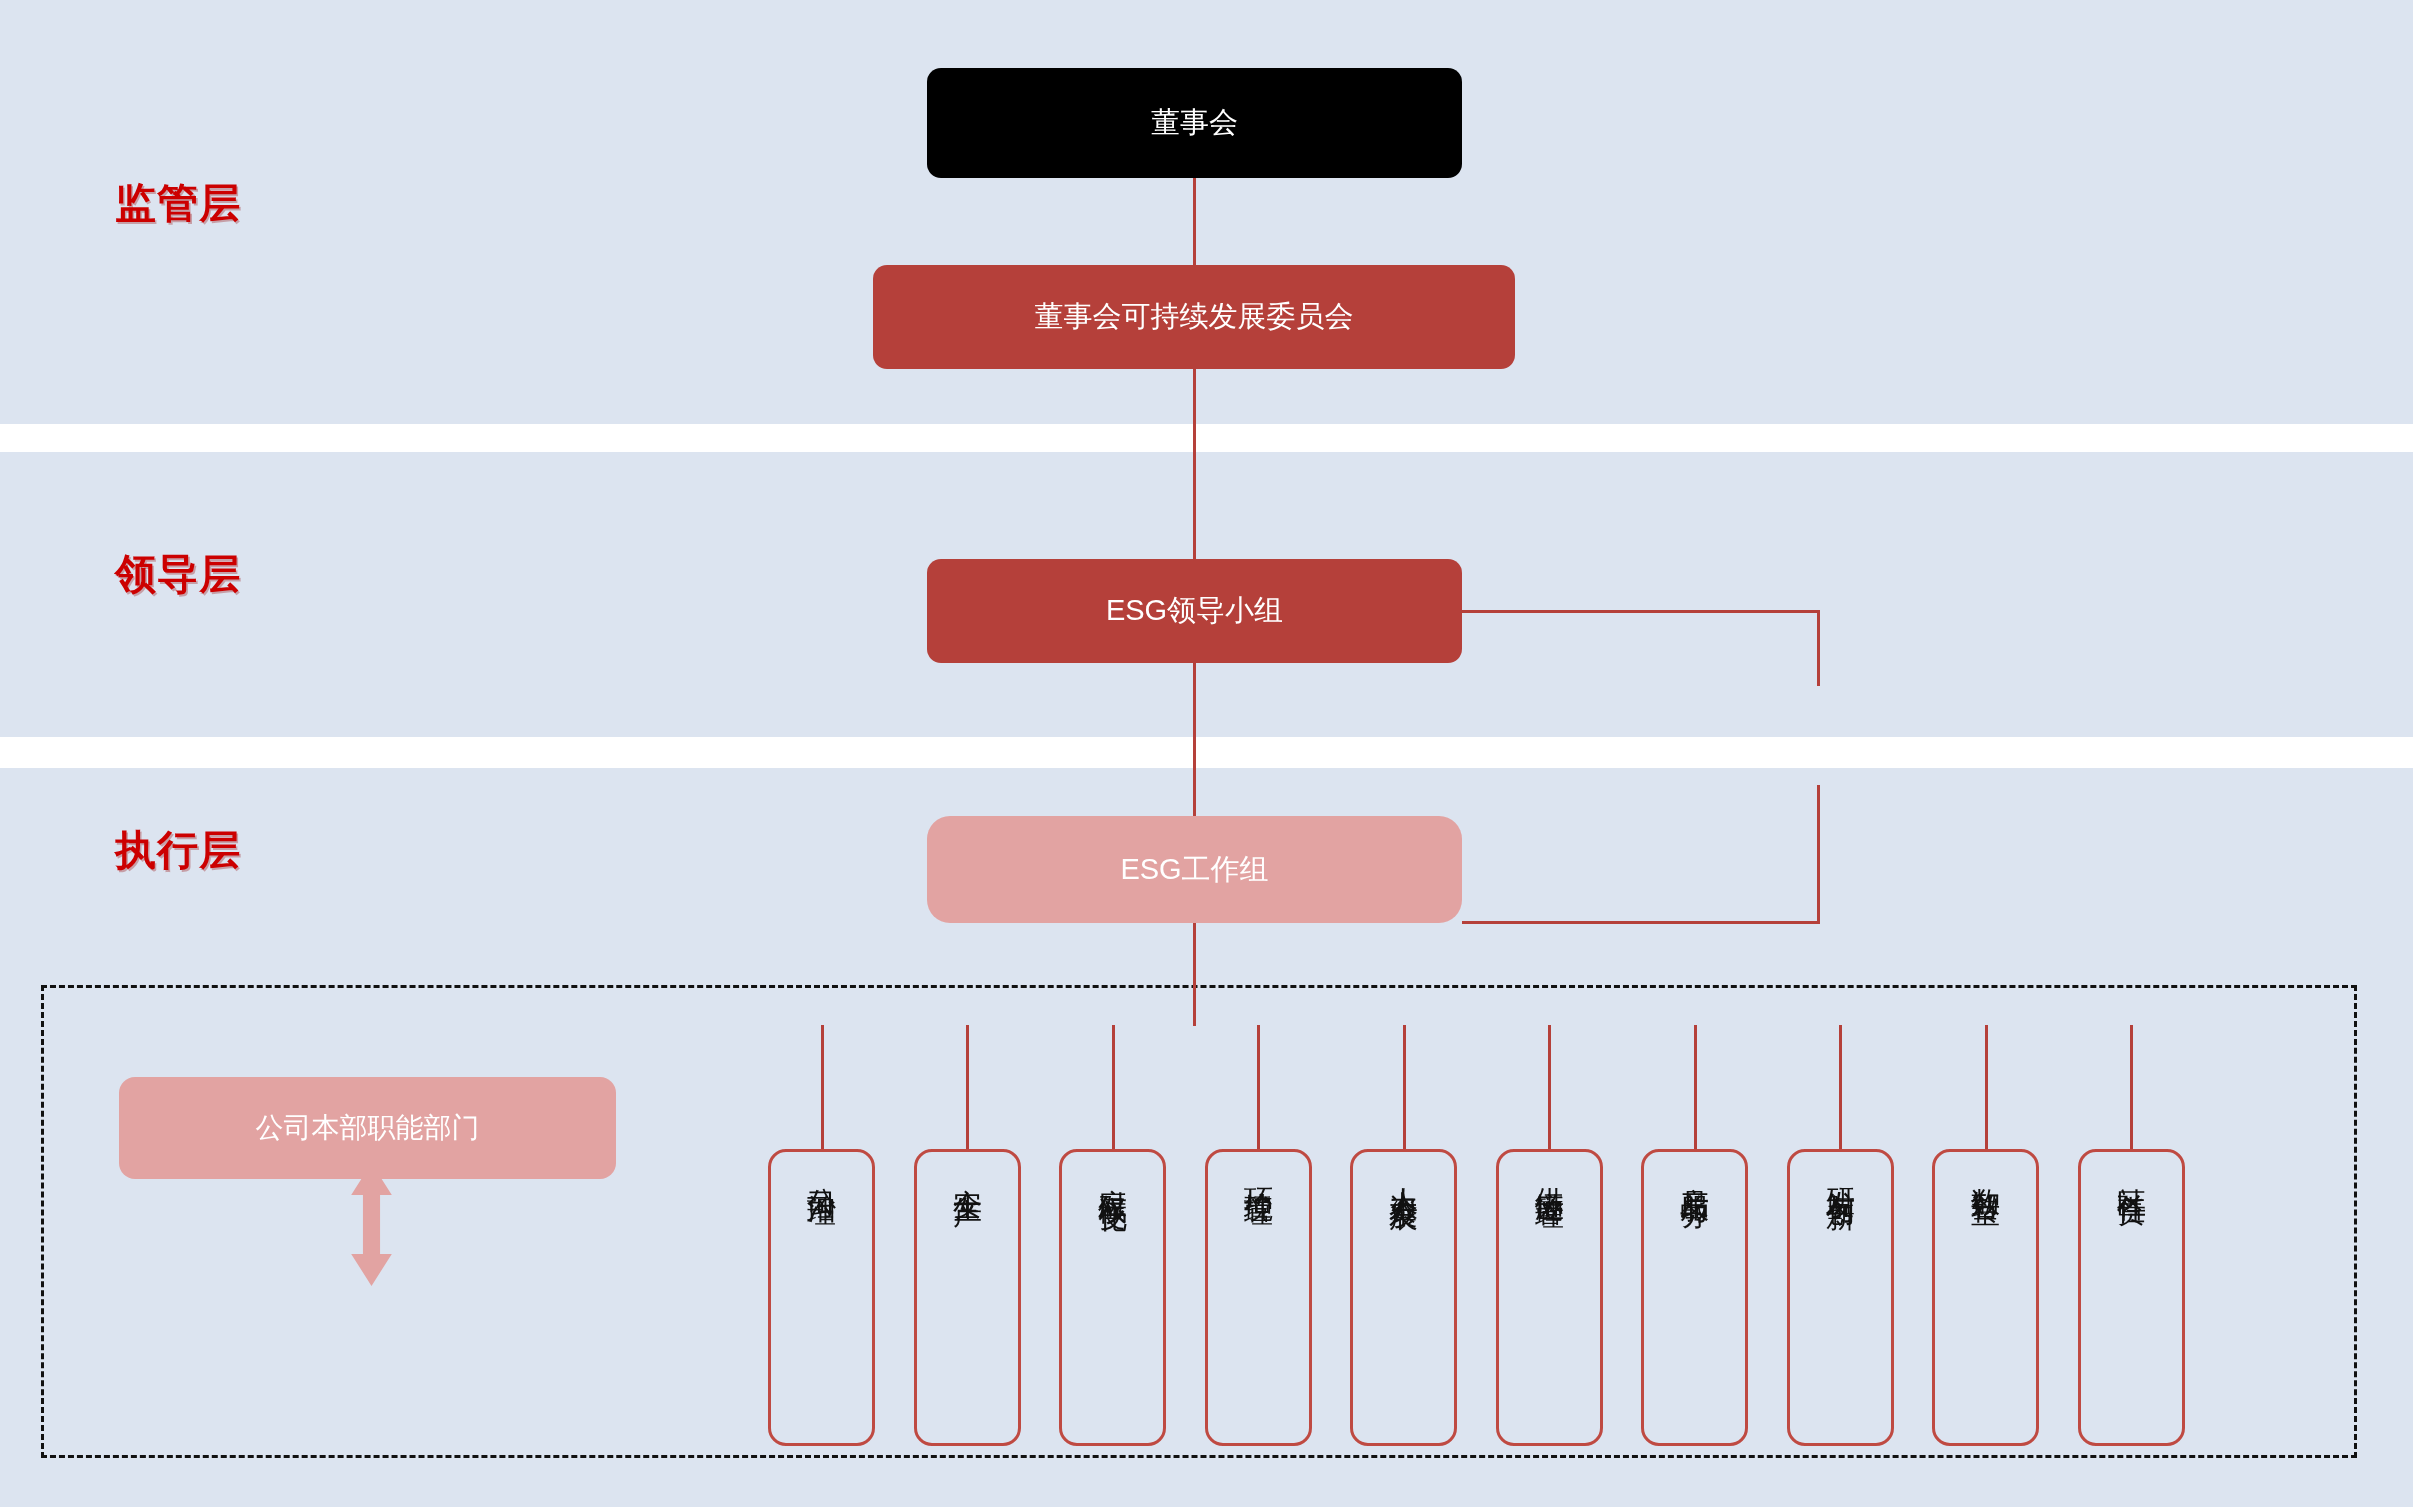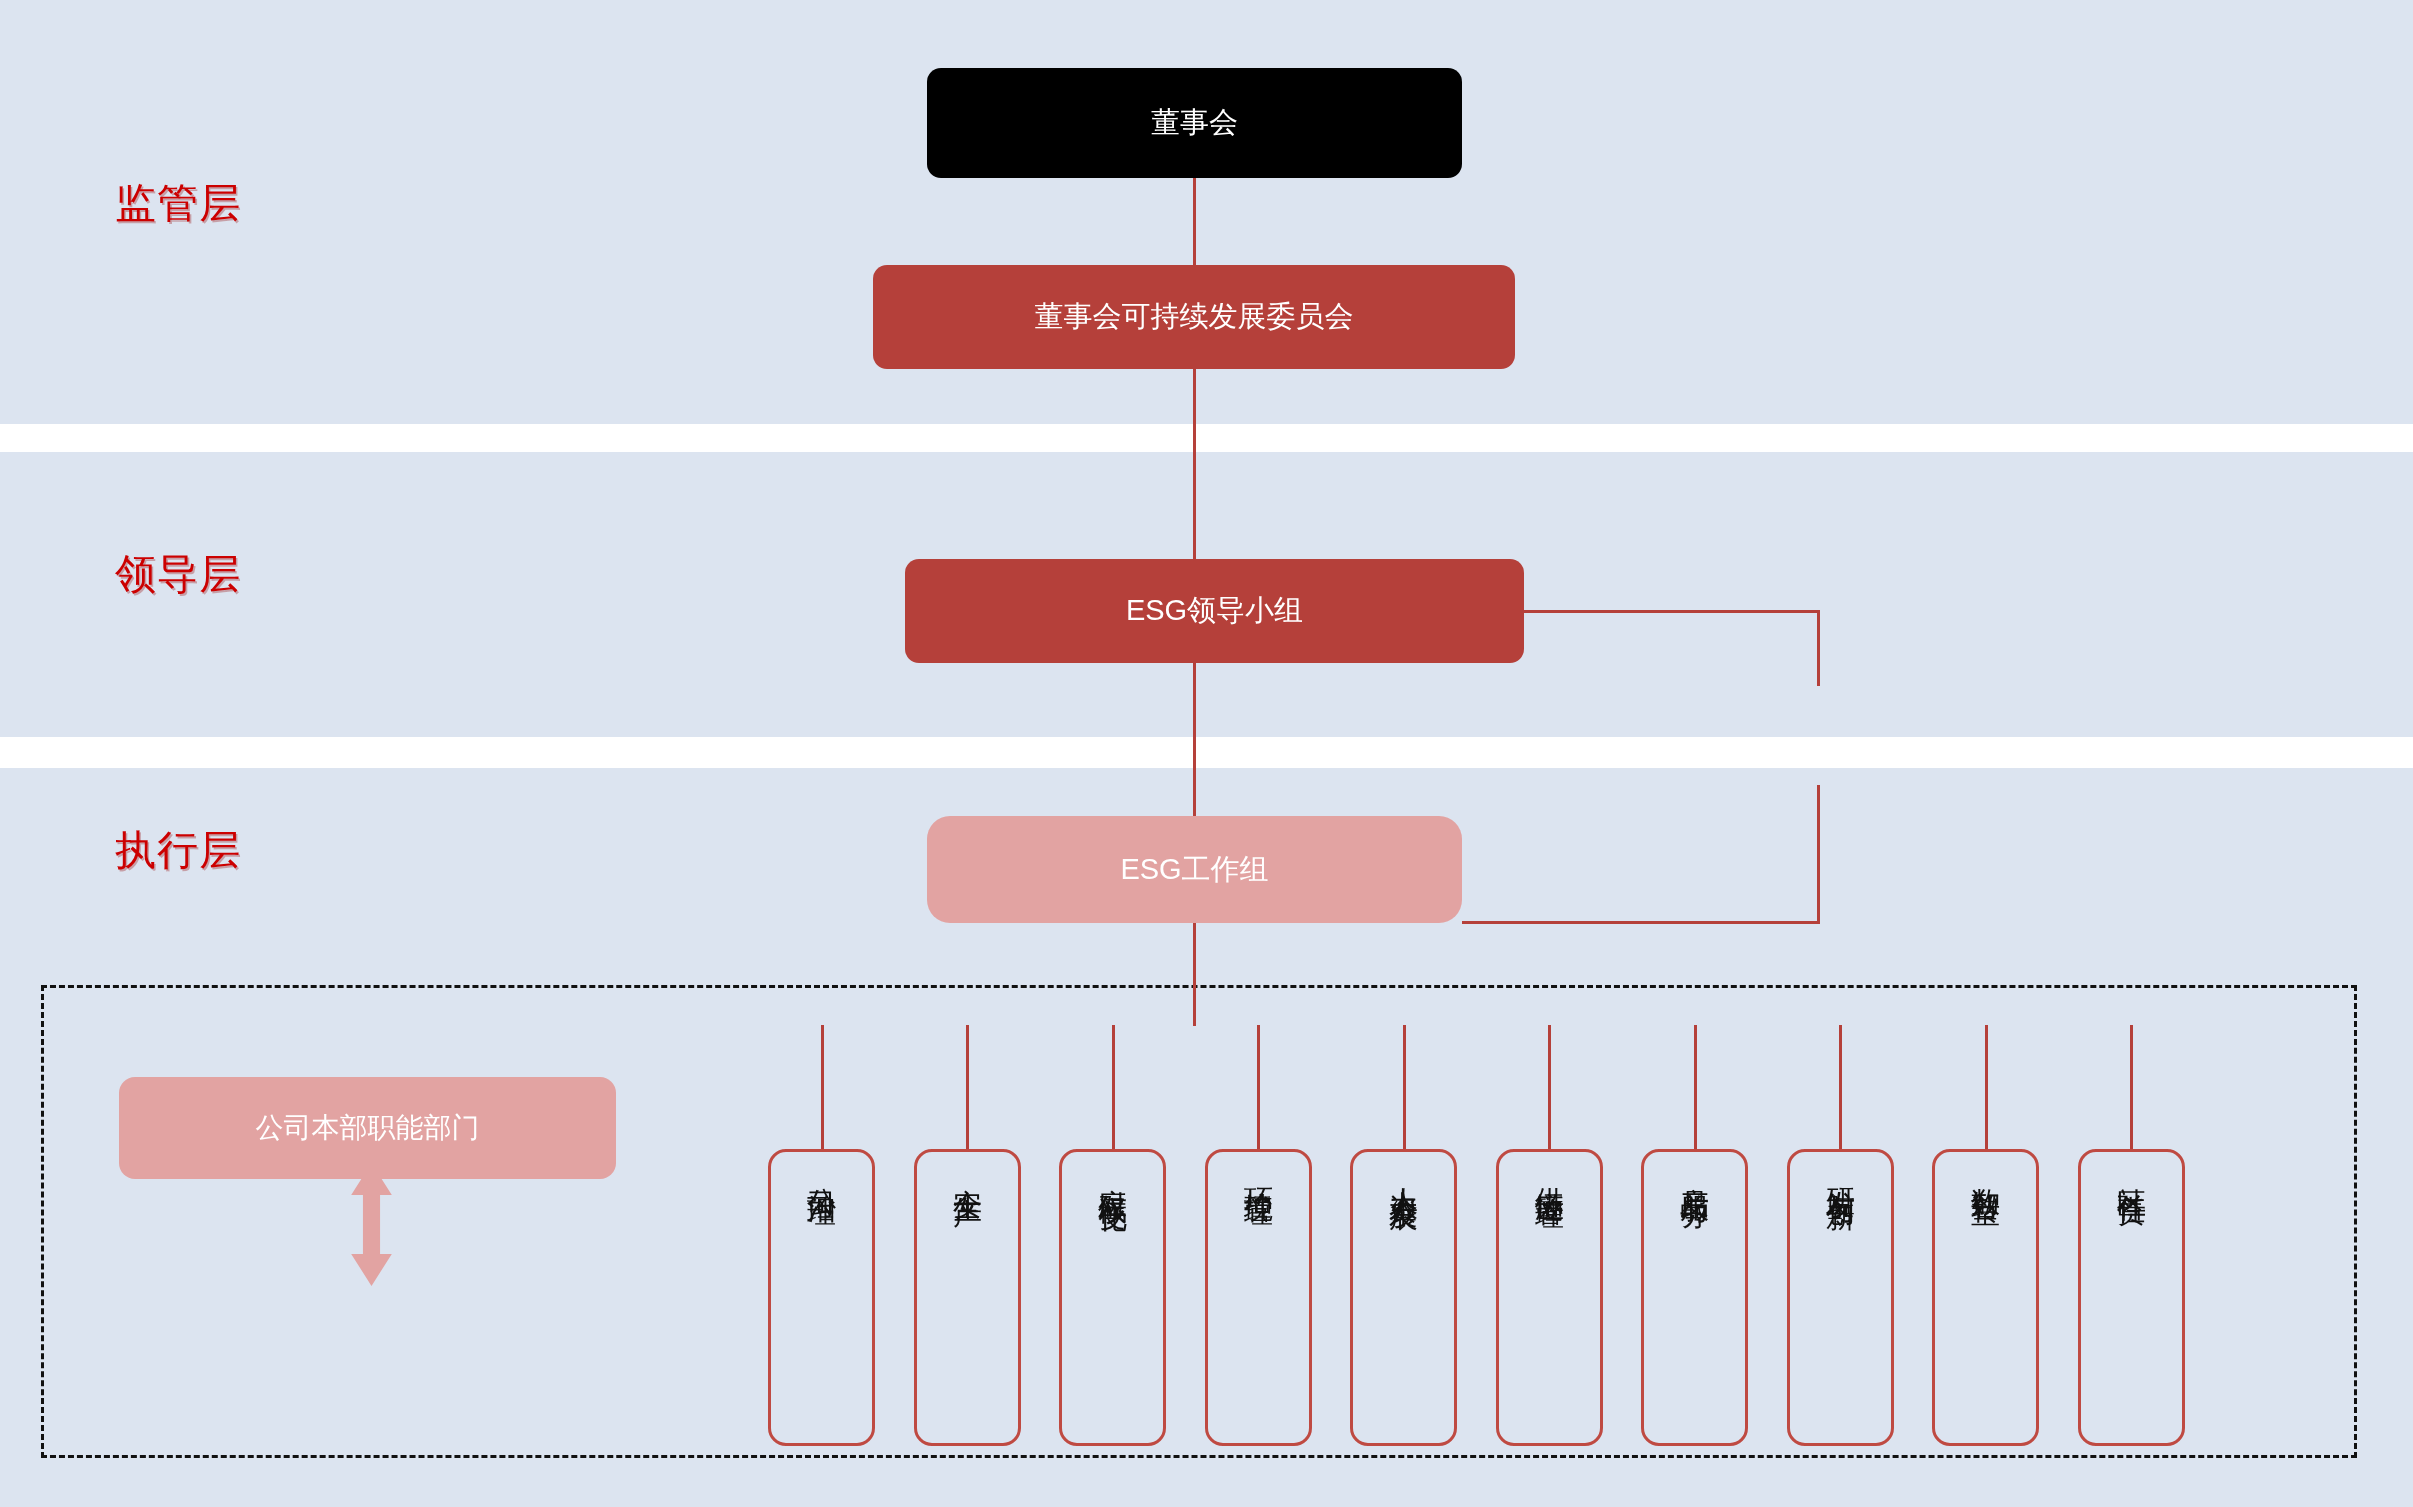--- a/index.html
+++ b/index.html
@@ -14,21 +14,21 @@
   
   .band{position:absolute;left:0;width:2413px;background:#dce4f0;}
   #band-1{top:0;height:424px;}
   #band-2{top:452px;height:285px;}
   #band-3{top:768px;height:739px;}
 
   
   .layer-label{
     position:absolute;
     color:#cc0000;
-    font-weight:normal;
+    font-weight:bold;
     font-size:41px;
     letter-spacing:1.1px;
     white-space:nowrap;
     text-shadow:1.6px 1.6px 0 rgba(150,0,0,.30);
   }
   #label-regulatory{left:115px;top:176px;}
   #label-leadership{left:115px;top:547px;}
   #label-execution{left:115px;top:823px;}
 
   
@@ -42,21 +42,21 @@
     text-align:center;
     line-height:1.1;
     z-index:6;
   }
   .node.dark{background:#000000;}
   .node.mid{background:#b5403a;}
   .node.light{background:#e2a3a2;}
 
   #node-board{left:927px;top:68px;width:535px;height:110px;}
   #node-committee{left:873px;top:265px;width:642px;height:104px;}
-  #node-esg-leading{left:905px;top:559px;width:619px;height:104px;}
+  #node-esg-leading{left:927px;top:559px;width:535px;height:104px;}
   #node-securities{left:1612px;top:685px;width:369px;height:102px;border-radius:16px;}
   #node-esg-working{left:927px;top:816px;width:535px;height:107px;border-radius:23px;}
 
   #node-hq-dept{left:119px;top:1051px;width:497px;height:102px;border-radius:16px;font-size:28px;margin-top:26px;}
   #node-subsidiary{left:176px;top:1294px;width:390px;height:102px;border-radius:16px;font-size:28px;}
 
   
   #dashed-area{
     position:absolute;
     left:41px;top:985px;width:2316px;height:473px;

